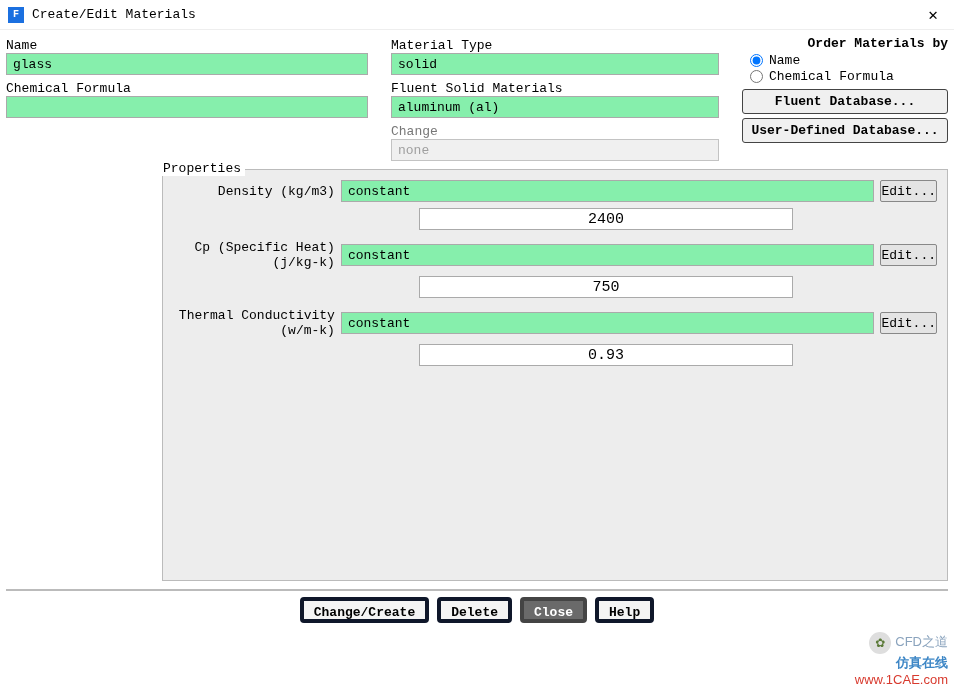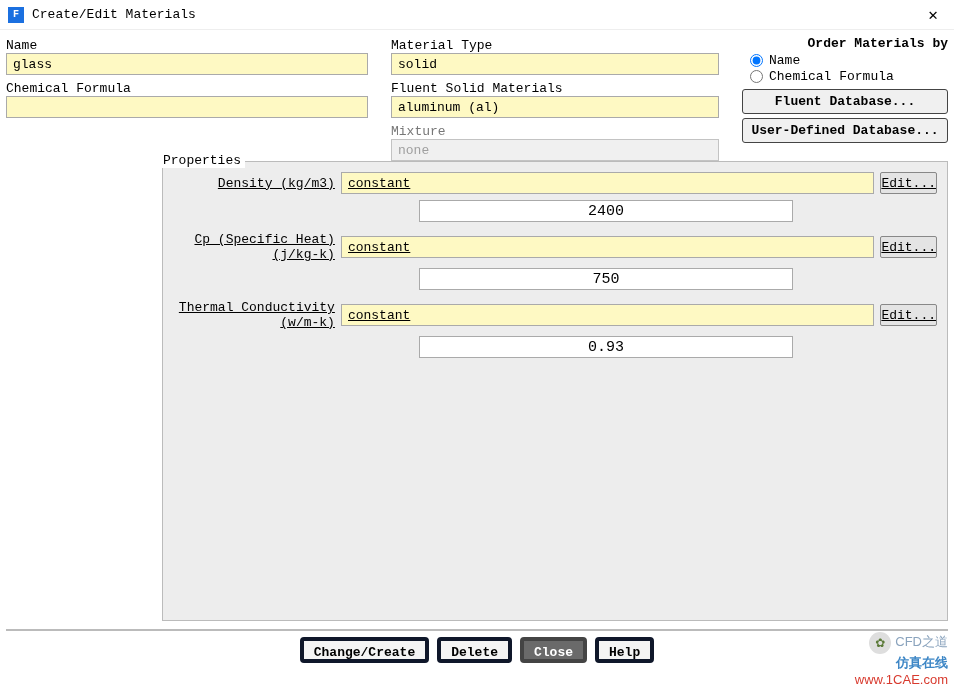--- a/index.html
+++ b/index.html
@@ -48,21 +48,21 @@
     .col-right { width: 206px; }
     label.fld-label {
       display: block;
       font-weight: normal;
       margin-top: 2px;
     }
     .txt, select.dd {
       width: 100%;
       height: 22px;
       border: 1px solid #aaa;
-      background: #fef9c3;
+      background: #86efac;
       font-family: inherit;
       font-size: 13px;
       padding: 0 6px;
     }
     select.dd {
       appearance: none;
       background: #fff linear-gradient(45deg, transparent 50%, #777 50%) no-repeat,
                   #fff linear-gradient(135deg, #777 50%, transparent 50%) no-repeat;
       background-position: right 12px top 8px, right 8px top 8px;
       background-size: 4px 4px, 4px 4px;
@@ -91,24 +91,24 @@
       font-size: 13px;
       font-weight: bold;
       height: 25px;
       cursor: pointer;
       width: 100%;
       margin-top: 4px;
     }
     .fieldset {
       border: 1px solid #bbb;
       background: #ededed;
+      margin-top: 8px;
       position: relative;
-      height: 460px;
+      height: 412px;
       padding: 10px 10px;
-      text-decoration: underline;
     }
     .fieldset .legend {
       position: absolute;
       top: -9px;
       left: -4px;
       background: #fff;
       padding: 0 4px;
       font-size: 13px;
     }
     .prop-row {
@@ -213,21 +213,21 @@
 
     <div class="col-mid">
       <label class="fld-label">Material Type</label>
       <select class="dd">
         <option>solid</option>
       </select>
       <label class="fld-label" style="margin-top:6px;">Fluent Solid Materials</label>
       <select class="dd">
         <option>aluminum (al)</option>
       </select>
-      <label class="fld-label dis-label" style="margin-top:6px;">Mixture</label>
+      <label class="fld-label dis-label" style="margin-top:6px;">Change</label>
       <select class="dd disabled" disabled="">
         <option>none</option>
       </select>
     </div>
 
     <div class="col-right">
       <div class="order-box">
         <div class="hdr">Order Materials by</div>
         <label class="radio-row">
           <input type="radio" name="orderby" checked="" style="">

